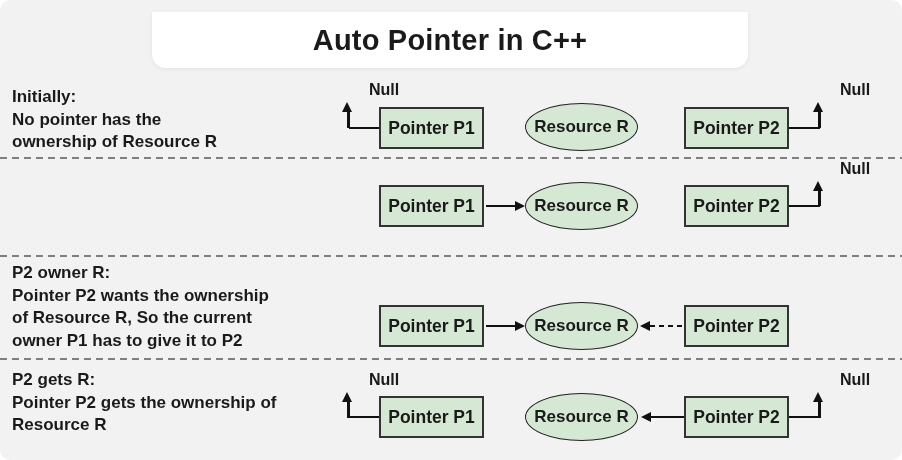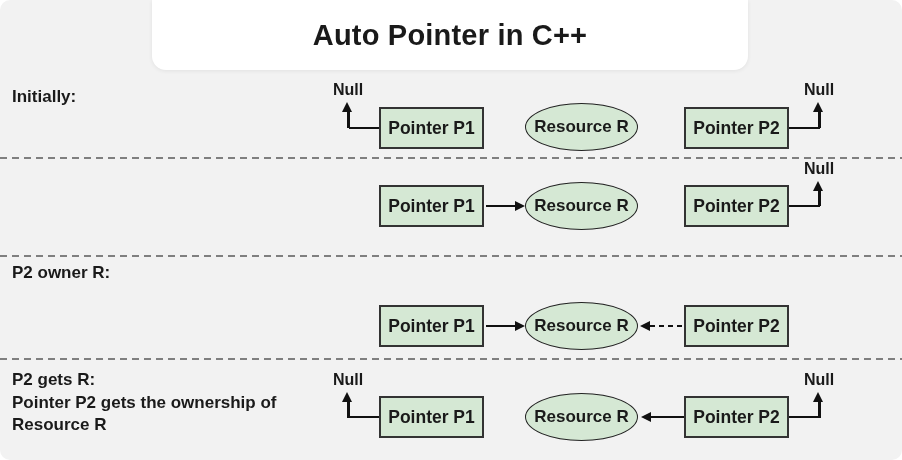--- a/index.html
+++ b/index.html
@@ -2,21 +2,21 @@
 <html><head>
 <meta charset="utf-8">
 <style>
   html,body{margin:0;padding:0;background:#ffffff;}
   .stage{
     position:relative;width:902px;height:460px;background:#f2f2f2;
     font-family:"Liberation Sans",sans-serif;color:#1a1a1a;
     border-radius:10px;overflow:hidden;
   }
   .title-panel{
-    position:absolute;left:152px;top:0;width:596px;height:70px;
+    position:absolute;left:152px;top:12px;width:596px;height:56px;
     background:#ffffff;border-radius:0 0 14px 14px;
     box-shadow:0 1px 4px rgba(0,0,0,0.07);
     display:flex;align-items:center;justify-content:center;
   }
   .title-text{font-size:29px;font-weight:700;letter-spacing:0.2px;}
   .row-text{position:absolute;left:12px;font-size:17px;font-weight:700;line-height:22.5px;}
   .row-body{white-space:pre-line;}
   .sep{position:absolute;left:0;width:902px;height:2px;
     background:repeating-linear-gradient(90deg,#7f7f7f 0 7px,transparent 7px 12px);}
   .pbox{
@@ -38,34 +38,36 @@
   .ah-up{position:absolute;width:0;height:0;
     border-left:5.5px solid transparent;border-right:5.5px solid transparent;
     border-bottom:10px solid #111111;}
   .ah-right{position:absolute;width:0;height:0;
     border-top:5.5px solid transparent;border-bottom:5.5px solid transparent;
     border-left:10px solid #111111;}
   .ah-left{position:absolute;width:0;height:0;
     border-top:5.5px solid transparent;border-bottom:5.5px solid transparent;
     border-right:10px solid #111111;}
   .null-label{position:absolute;width:40px;text-align:center;
-    font-size:16px;font-weight:700;}
+    font-size:16px;font-weight:700;margin-left:36px;}
 </style>
 </head>
 <body>
 
 <div class="stage">
 
   <div class="title-panel">
     <div class="title-text">Auto Pointer in C++</div>
   </div>
 
   <div>
     <div class="row-text" style="top:86px">
       <div>Initially:</div>
+      <div class="row-body">No pointer has the
+ownership of Resource R</div>
     </div>
 
     <div class="null-label" style="left:328px;top:81px">Null</div>
     <div class="ah-up" style="left:342px;top:102px"></div>
     <div class="vline" style="left:347px;top:111px;height:17px"></div>
     <div class="hline" style="left:349px;top:126.5px;width:30px"></div>
 
     <div class="pbox" style="left:379px;top:107px">Pointer P1</div>
     <div class="ellipse" style="left:525px;top:103px">Resource R</div>
     <div class="pbox" style="left:684px;top:107px">Pointer P2</div>
@@ -92,20 +94,23 @@
     <div class="vline" style="left:818px;top:190px;height:16px"></div>
     <div class="ah-up" style="left:813px;top:181px"></div>
     <div class="null-label" style="left:799px;top:160px">Null</div>
   </div>
 
   <div class="sep" style="top:255px"></div>
 
   <div>
     <div class="row-text" style="top:262px">
       <div>P2 owner R:</div>
+      <div class="row-body">Pointer P2 wants the ownership
+of Resource R, So the current
+owner P1 has to give it to P2</div>
     </div>
 
     <div class="pbox" style="left:379px;top:305px">Pointer P1</div>
     <div class="hline" style="left:486px;top:324.75px;width:31px"></div>
     <div class="ah-right" style="left:515px;top:320.5px"></div>
     <div class="ellipse" style="left:525px;top:302px">Resource R</div>
     <div class="ah-left" style="left:640px;top:320.5px"></div>
     <div class="dline" style="left:650px;top:324.75px;width:34px"></div>
     <div class="pbox" style="left:684px;top:305px">Pointer P2</div>
   </div>

